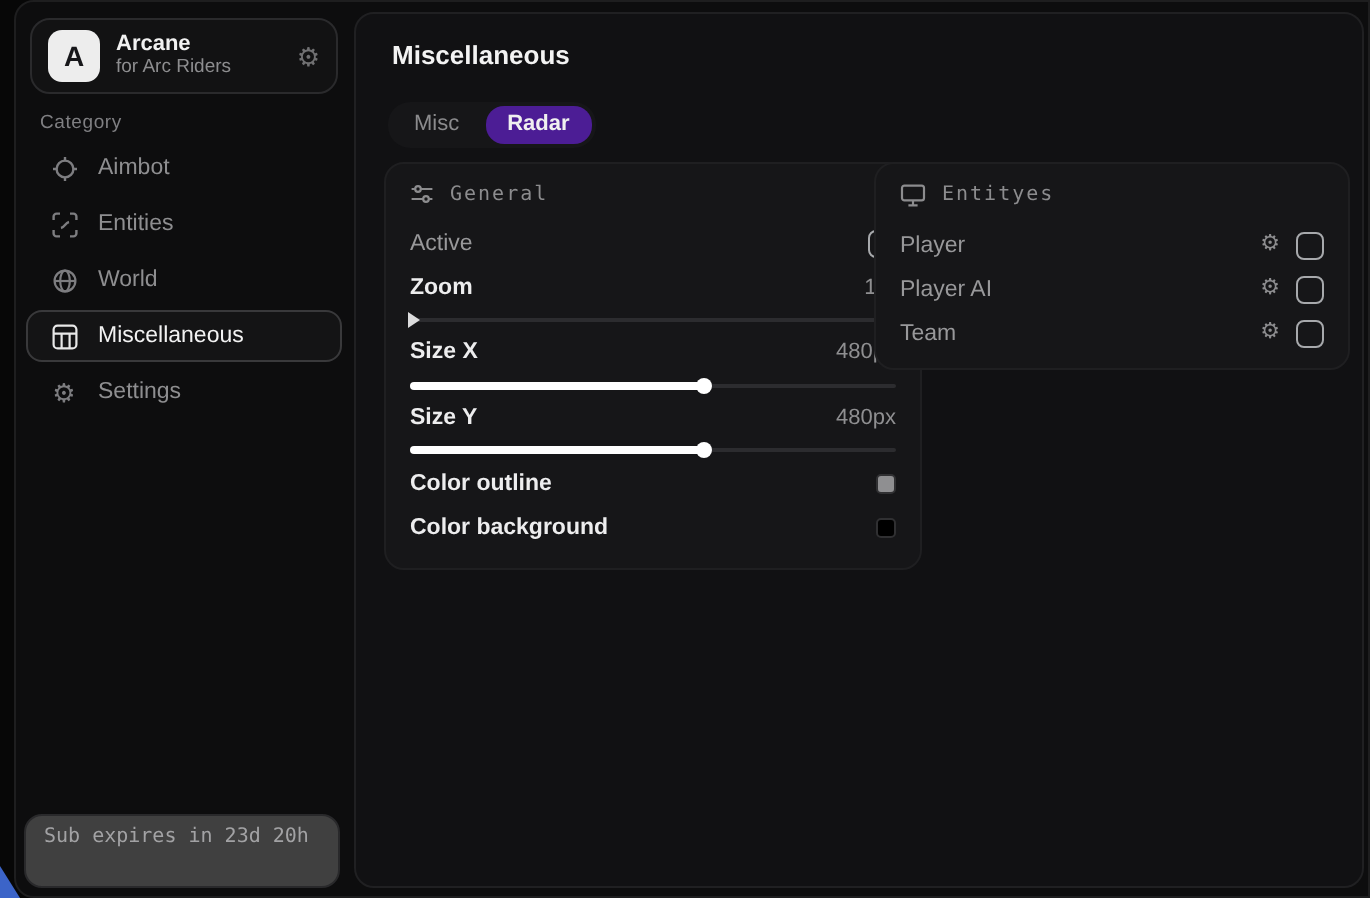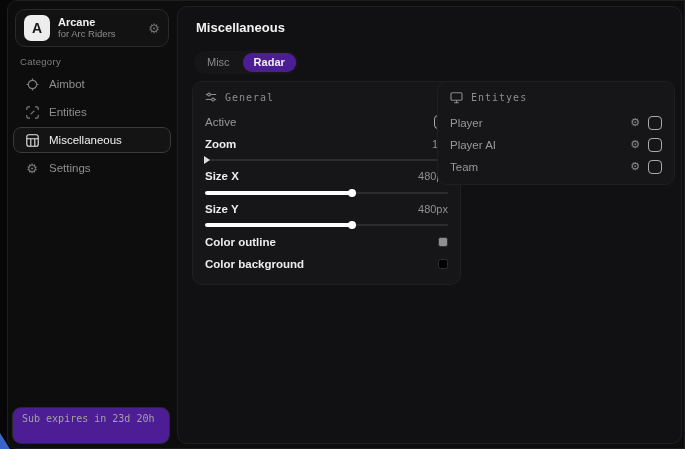--- a/index.html
+++ b/index.html
@@ -30,21 +30,21 @@
   .brand-gear{color:#707072;font-size:12px;line-height:1}
   .cat-label{position:absolute;left:12px;top:55px;font-size:9.5px;color:#7f7f82;letter-spacing:.3px}
   .nav{position:absolute;left:5px;top:70px;width:158px;display:flex;flex-direction:column;gap:2px}
   .nav-item{height:26px;display:flex;align-items:center;gap:10px;padding:0 11px;border-radius:8px;
     color:#8e8e90;font-size:11.5px;border:1px solid transparent;box-sizing:border-box;cursor:default}
   .nav-item .ni{display:flex;align-items:center;justify-content:center;width:14px;color:#7d7d80}
   .nav-item.selected{background:#141415;border-color:#39393b;color:#f2f2f2}
   .nav-item.selected .ni{color:#e8e8e8}
   .gear-glyph{font-size:13px;line-height:1}
   .sub-card{position:absolute;left:4px;top:406px;width:158px;height:37px;box-sizing:border-box;
-    background:#4c1d95;border:1px solid #29292b;border-radius:9px;padding:5px 9px 12px;}
+    background:#404040;border:1px solid #29292b;border-radius:9px;padding:5px 9px 12px;}
   .sub-line1{font-family:"DejaVu Sans Mono",monospace;font-size:10px;color:#a2a2a4;white-space:nowrap}
   .sub-line2{font-size:9.5px;font-weight:bold;color:#8a8a8c;margin-top:2px}
   
   .main-panel{position:absolute;left:169px;top:5px;width:505px;height:438px;box-sizing:border-box;
     background:#111113;border:1px solid #202022;border-radius:10px;}
   .page-title{position:absolute;left:18px;top:13px;font-size:13px;font-weight:bold;color:#f3f3f3}
   .tabs{position:absolute;left:16px;top:44px;display:flex;align-items:center;gap:2px;
     background:#161618;border-radius:11px;padding:2px;justify-content:center;}
   .tab{border:none;background:transparent;color:#8b8b8d;font-size:11px;
     font-family:"Liberation Sans",sans-serif;padding:4px 11px;border-radius:9px;line-height:1;}
@@ -108,20 +108,30 @@
       </div>
       <div class="nav-item">
         <span class="ni">
           <svg width="13" height="13" viewBox="0 0 13 13" fill="none" stroke="currentColor" stroke-width="1.2">
             <path d="M0.8 4V2.3A1.5 1.5 0 0 1 2.3 0.8H4M9 0.8h1.7a1.5 1.5 0 0 1 1.5 1.5V4M12.2 9v1.7a1.5 1.5 0 0 1-1.5 1.5H9M4 12.2H2.3a1.5 1.5 0 0 1-1.5-1.5V9"></path>
             <path d="M4.5 8c2-0.5 2-2.5 4-3"></path>
           </svg>
         </span>
         <span>Entities</span>
       </div>
+      <div class="nav-item">
+        <span class="ni">
+          <svg width="13" height="13" viewBox="0 0 13 13" fill="none" stroke="currentColor" stroke-width="1.1">
+            <circle cx="6.5" cy="6.5" r="5.2"></circle>
+              <path d="M1.3 6.5h10.4"></path>
+              <ellipse cx="6.5" cy="6.5" rx="2.4" ry="5.2"></ellipse>
+          </svg>
+        </span>
+        <span>World</span>
+      </div>
       <div class="nav-item selected">
         <span class="ni">
           <svg width="13" height="13" viewBox="0 0 13 13" fill="none" stroke="currentColor" stroke-width="1.1">
             <rect x="0.8" y="0.8" width="11.4" height="11.4" rx="2"></rect>
               <path d="M0.8 4.8h11.4M4.8 4.8v7.4M8.8 4.8v7.4"></path>
           </svg>
         </span>
         <span>Miscellaneous</span>
       </div>
       <div class="nav-item">

